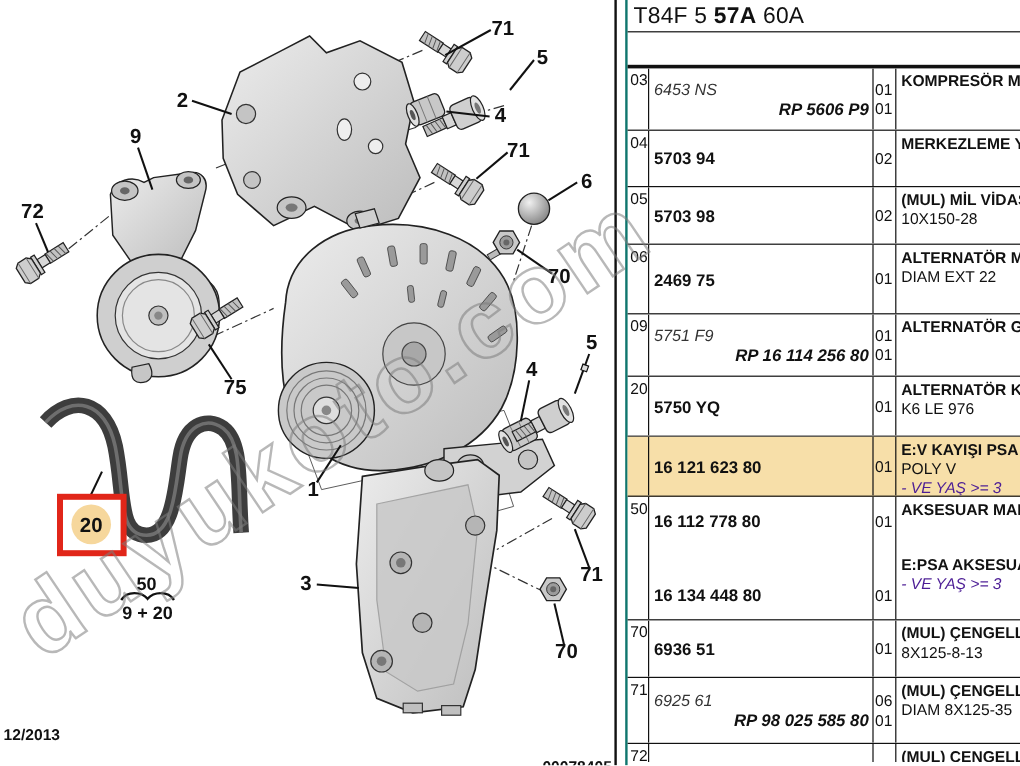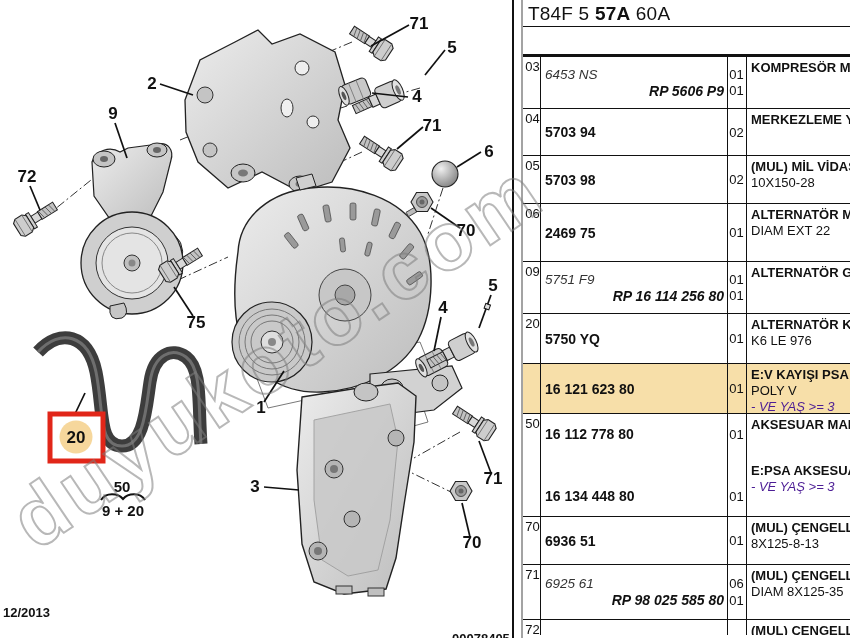--- a/index.html
+++ b/index.html
@@ -1,20 +1,20 @@
 <!DOCTYPE html>
 <html><head>
 <meta charset="utf-8">
 <style>
   html,body{margin:0;padding:0;background:#fff;}
   .stage{position:relative;width:850px;height:638px;overflow:hidden;background:#fff;
          font-family:"Liberation Sans",sans-serif;color:#111;}
   
   .panel-divider{position:absolute;left:512px;top:0;width:2px;height:638px;background:#111;}
-  .ptable{position:absolute;left:521px;top:0;width:329px;height:638px;border-left:2px solid #a3a3a3;box-sizing:border-box;}
+  .ptable{position:absolute;left:521px;top:0;width:329px;height:638px;border-left:2px solid #0f766e;box-sizing:border-box;}
   .title-row{height:27px;border-bottom:1px solid #111;box-sizing:border-box;
              font-size:19px;padding:3px 0 0 5px;white-space:nowrap;letter-spacing:.2px;}
   .title-row b{font-weight:bold;}
   .empty-row{height:30px;border-bottom:3px solid #111;box-sizing:border-box;}
   .trow{display:flex;border-bottom:1px solid #111;box-sizing:border-box;overflow:hidden;}
   .trow.hl{background:#f7dfa9;}
   .ref{width:18px;border-right:1px solid #111;box-sizing:border-box;font-size:13px;
        padding:2px 0 0 2px;text-align:center;flex:none;}
   .mid{width:206px;flex:none;position:relative;display:flex;flex-direction:column;
        justify-content:center;gap:1px;border-right:1px solid #111;box-sizing:border-box;padding:2px 0;}

